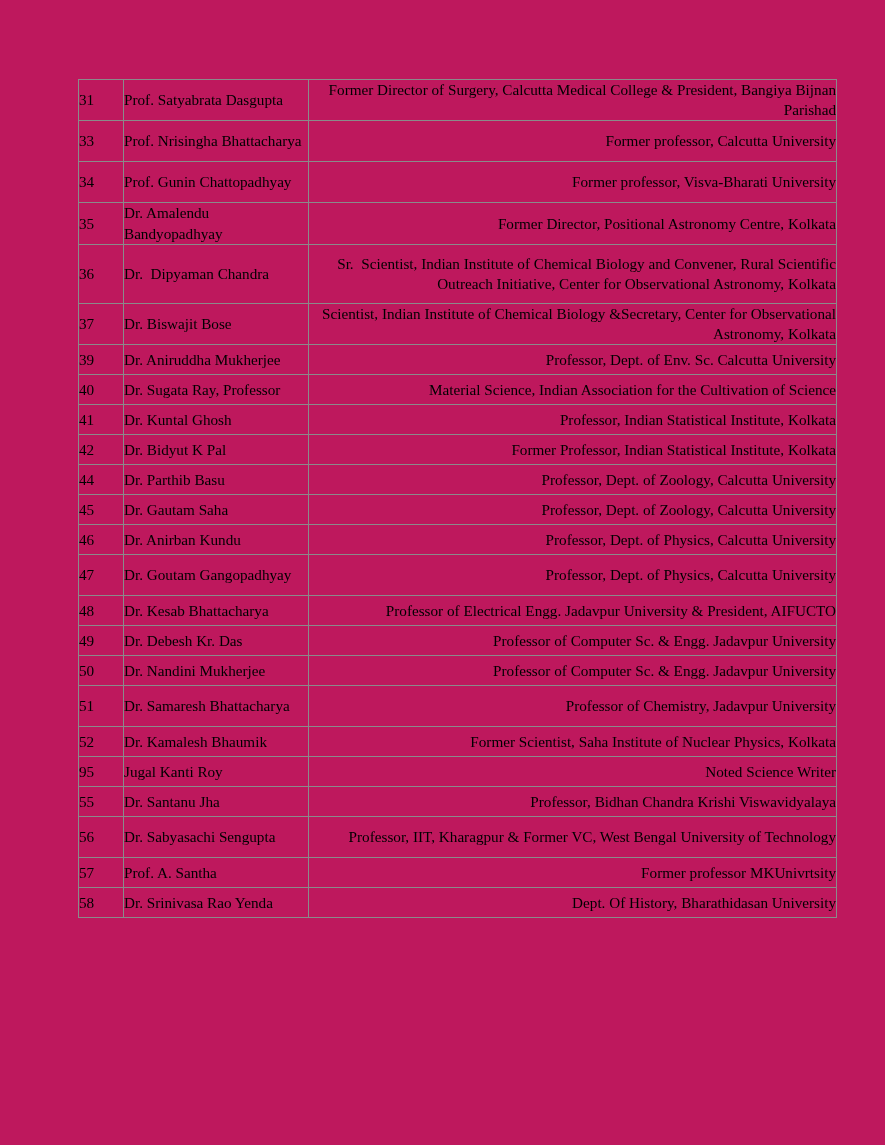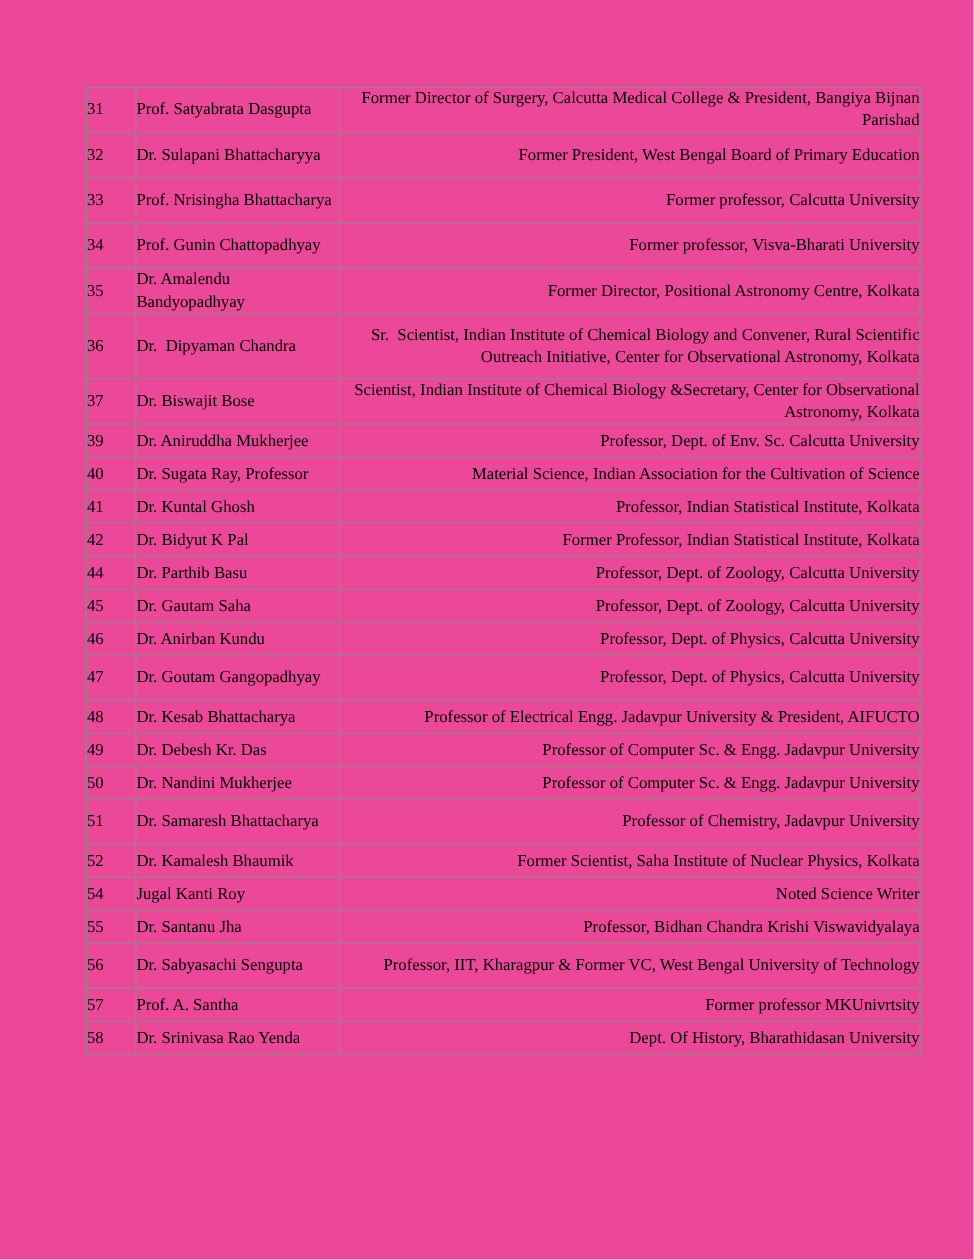--- a/index.html
+++ b/index.html
@@ -11,21 +11,21 @@
     width: 885px;
     height: 1145px;
     font-family: "Liberation Serif", "DejaVu Serif", serif;
     color: #000000;
     overflow: hidden;
   }
   .page {
     position: relative;
     width: 885px;
     height: 1145px;
-    background: #ec4899;
+    background: #be185d;
   }
   .table-wrap {
     position: absolute;
     left: 78px;
     top: 79px;
     width: 759px;
   }
   table.roster {
     border-collapse: collapse;
     width: 759px;
@@ -72,29 +72,20 @@
           <tr class="h2">
             <td class="c-sl">31</td>
             <td class="c-name">
               <span class="nm">Prof. Satyabrata Dasgupta</span>
             </td>
             <td class="c-desig">
               <span class="dg">Former Director of Surgery, Calcutta Medical College &amp; President, Bangiya Bijnan Parishad</span>
             </td>
           </tr>
           <tr class="h2">
-            <td class="c-sl">32</td>
-            <td class="c-name">
-              <span class="nm">Dr. Sulapani Bhattacharyya</span>
-            </td>
-            <td class="c-desig">
-              <span class="dg">Former President, West Bengal Board of Primary Education</span>
-            </td>
-          </tr>
-          <tr class="h2">
             <td class="c-sl">33</td>
             <td class="c-name">
               <span class="nm">Prof. Nrisingha Bhattacharya</span>
             </td>
             <td class="c-desig">
               <span class="dg">Former professor, Calcutta University</span>
             </td>
           </tr>
           <tr class="h2">
             <td class="c-sl">34</td>
@@ -243,21 +234,21 @@
           <tr class="h1">
             <td class="c-sl">52</td>
             <td class="c-name">
               <span class="nm">Dr. Kamalesh Bhaumik</span>
             </td>
             <td class="c-desig">
               <span class="dg">Former Scientist, Saha Institute of Nuclear Physics, Kolkata</span>
             </td>
           </tr>
           <tr class="h1">
-            <td class="c-sl">54</td>
+            <td class="c-sl">95</td>
             <td class="c-name">
               <span class="nm">Jugal Kanti Roy</span>
             </td>
             <td class="c-desig">
               <span class="dg">Noted Science Writer</span>
             </td>
           </tr>
           <tr class="h1">
             <td class="c-sl">55</td>
             <td class="c-name">

